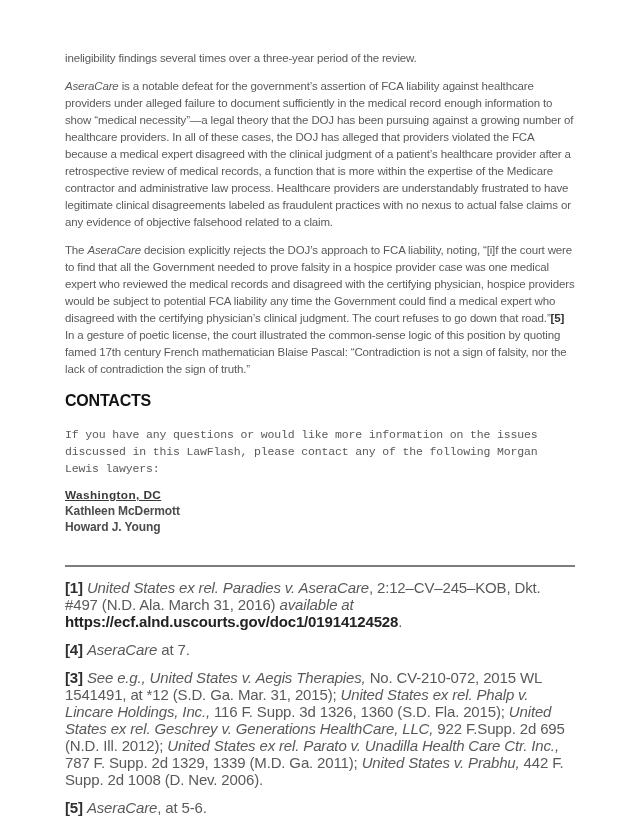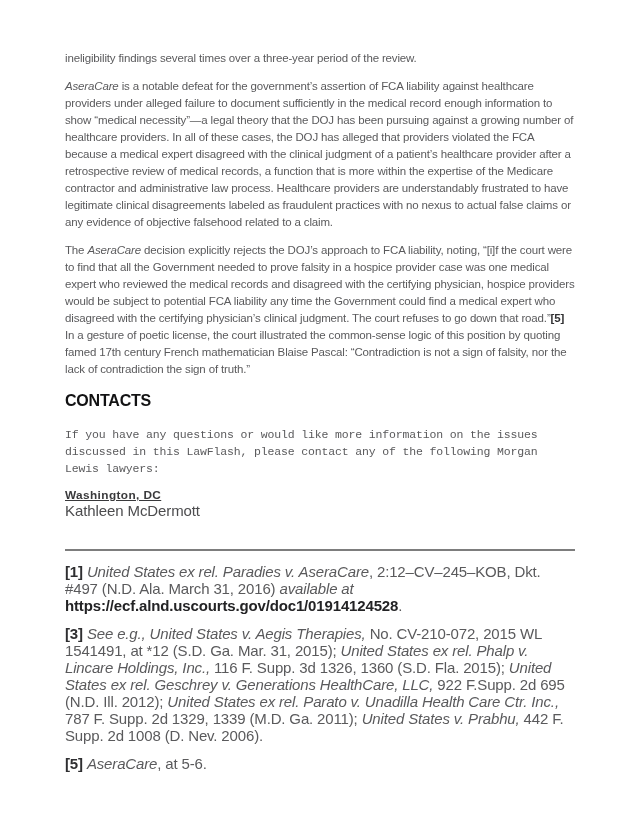--- a/index.html
+++ b/index.html
@@ -40,24 +40,25 @@
   .office-name {
     font-size: 11.8px;
     font-weight: bold;
     letter-spacing: 0.4px;
     color: #39393b;
     line-height: 16px;
     margin-top: 2px;
     text-decoration: underline;
   }
   .lawyer-name {
-    font-size: 15px;
+    font-size: 12px;
     letter-spacing: -0.1px;
     color: #4c4c4e;
     line-height: 16px;
+    font-weight: bold;
   }
   .divider {
     border: none;
     border-top: 2px solid #7d7d7d;
     margin: 30px 0 12px 0;
     width: 510px;
   }
   .footer-line {
     font-size: 11.2px;
     letter-spacing: -0.1px;
@@ -77,25 +78,27 @@
   <p class="body-text"><span class="seg-normal">The </span><span class="seg-italic">AseraCare</span><span class="seg-normal"> decision explicitly rejects the DOJ’s approach to FCA liability, noting, “[i]f the court were to find that all the Government needed to prove falsity in a hospice provider case was one medical expert who reviewed the medical records and disagreed with the certifying physician, hospice providers would be subject to potential FCA liability any time the Government could find a medical expert who disagreed with the certifying physician’s clinical judgment. The court refuses to go down that road.”</span><span class="seg-bold">[5]</span><span class="seg-normal"> In a gesture of poetic license, the court illustrated the common-sense logic of this position by quoting famed 17th century French mathematician Blaise Pascal: “Contradiction is not a sign of falsity, nor the lack of contradiction the sign of truth.”</span></p>
 
   <div class="contacts-heading">CONTACTS</div>
 
   <p class="body-text contacts-intro">If you have any questions or would like more information on the issues discussed in this LawFlash, please contact any of the following Morgan Lewis lawyers:</p>
 
   <div class="office-name">Washington, DC</div>
 
   <div class="lawyer-name">Kathleen McDermott</div>
 
+  <div class="lawyer-name">Howard J. Young</div>
 
   <hr class="divider">
 
   <p class="fn-text"><span class="seg-bold">[1] </span><span class="seg-italic">United States ex rel. Paradies v. AseraCare</span><span class="seg-normal">, 2:12–CV–245–KOB, Dkt. #497 (N.D. Ala. March 31, 2016) </span><span class="seg-italic">available at </span><span class="seg-link">https://ecf.alnd.uscourts.gov/doc1/01914124528</span><span class="seg-normal">.</span></p>
 
+  <p class="fn-text"><span class="seg-bold">[4] </span><span class="seg-italic">AseraCare</span><span class="seg-normal"> at 7.</span></p>
 
   <p class="fn-text"><span class="seg-bold">[3] </span><span class="seg-italic">See e.g., United States v. Aegis Therapies,</span><span class="seg-normal"> No. CV-210-072, 2015 WL 1541491, at *12 (S.D. Ga. Mar. 31, 2015); </span><span class="seg-italic">United States ex rel. Phalp v. Lincare Holdings, Inc.,</span><span class="seg-normal"> 116 F. Supp. 3d 1326, 1360 (S.D. Fla. 2015); </span><span class="seg-italic">United States ex rel. Geschrey v. Generations HealthCare, LLC,</span><span class="seg-normal"> 922 F.Supp. 2d 695 (N.D. Ill. 2012); </span><span class="seg-italic">United States ex rel. Parato v. Unadilla Health Care Ctr. Inc.,</span><span class="seg-normal"> 787 F. Supp. 2d 1329, 1339 (M.D. Ga. 2011); </span><span class="seg-italic">United States v. Prabhu,</span><span class="seg-normal"> 442 F. Supp. 2d 1008 (D. Nev. 2006).</span></p>
 
 
   <p class="fn-text"><span class="seg-bold">[5] </span><span class="seg-italic">AseraCare</span><span class="seg-normal">, at 5-6.</span></p>
 
 
 </div>
 
 </body></html>

